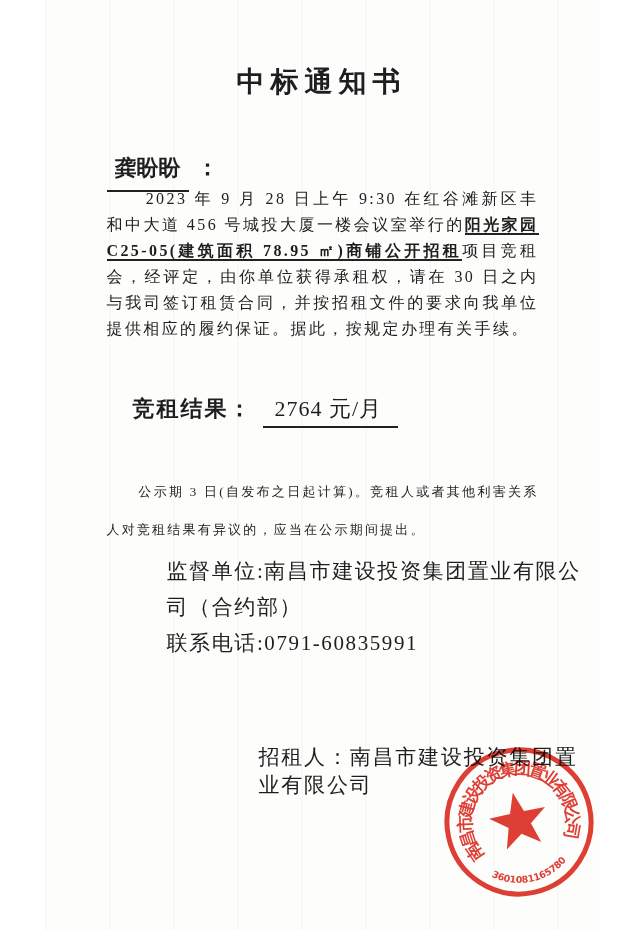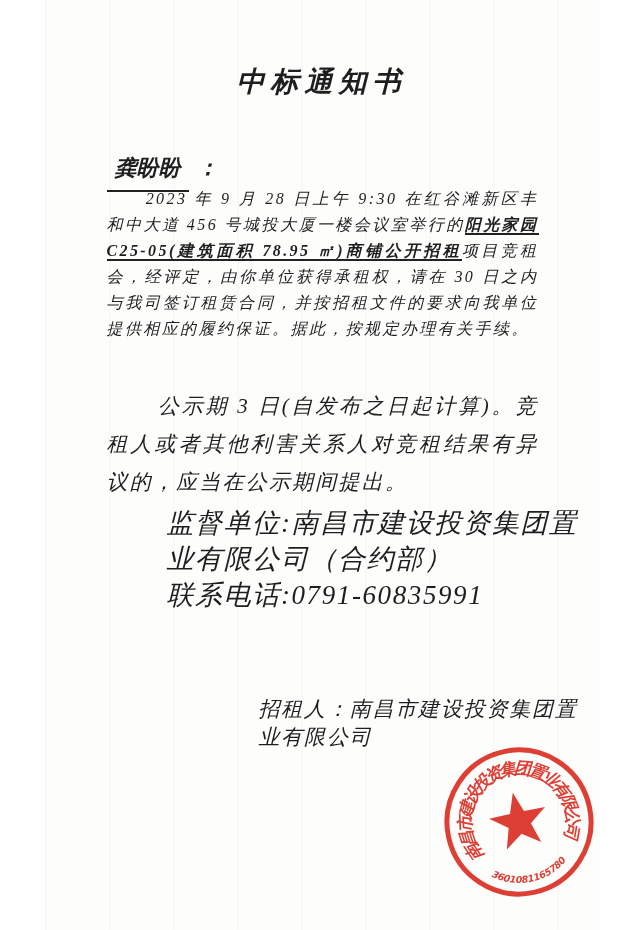--- a/index.html
+++ b/index.html
@@ -9,21 +9,20 @@
     width:554px; height:930px;
     margin:0 auto;
     background:
       repeating-linear-gradient(90deg,
         rgba(120,130,140,0.035) 0px, rgba(120,130,140,0.035) 2px,
         rgba(0,0,0,0) 2px, rgba(0,0,0,0) 64px),
       #fdfdfc;
     color:#1e1e1e;
     font-family:"Liberation Serif","DejaVu Serif",serif;
     overflow:hidden;
-    font-style:italic;
   }
   .title {
     padding-top:62px;
     text-align:center;
     font-size:28px; line-height:40px;
     font-weight:bold;
     letter-spacing:6px;
   }
   .addressee {
     margin:52px 0 0 62px;
@@ -53,28 +52,28 @@
   .result-label { font-weight:bold; letter-spacing:2px; }
   .result-value {
     display:inline-block;
     margin-left:10px;
     border-bottom:2px solid #222;
     padding:0 16px 2px 12px;
     letter-spacing:1px;
   }
   .notice-para {
     margin:45px 60px 0 62px;
-    font-size:21px; line-height:38px;
+    font-size:13px; line-height:38px;
     letter-spacing:2.2px;
     text-align:justify;
     text-indent:2.45em;
   }
   .supervisor-line, .phone-line {
     margin-left:122px;
-    font-size:27px; line-height:36px;
+    font-size:21px; line-height:36px;
     letter-spacing:1.6px;
   }
   .supervisor-line { margin-top:4px; }
   .lessor-line {
     margin:82px 0 0 214px;
     font-size:21px; line-height:28px;
     letter-spacing:1.8px;
   }
   .seal {
     position:absolute;
@@ -94,20 +93,23 @@
 <div class="page">
 
   <div class="title">中标通知书</div>
 
   <div class="addressee">
     <span class="name">龚盼盼</span><span class="colon">：</span>
   </div>
 
   <div class="body-para"><span>2023 年 9 月 28 日上午 9:30 在红谷滩新区丰和中大道 456 号城投大厦一楼会议室举行的</span><span class="seg-em">阳光家园 C25-05(建筑面积 78.95 ㎡)商铺公开招租</span><span>项目竞租会，经评定，由你单位获得承租权，请在 30 日之内与我司签订租赁合同，并按招租文件的要求向我单位提供相应的履约保证。据此，按规定办理有关手续。</span></div>
 
+  <div class="result-line">
+    <span class="result-label">竞租结果：</span><span class="result-value">2764 元/月</span>
+  </div>
 
   <div class="notice-para">公示期 3 日(自发布之日起计算)。竞租人或者其他利害关系人对竞租结果有异议的，应当在公示期间提出。</div>
 
   <div class="supervisor-line">监督单位:南昌市建设投资集团置业有限公司（合约部）</div>
   <div class="phone-line">联系电话:0791-60835991</div>
 
   <div class="lessor-line">
     <span>招租人：</span><span>南昌市建设投资集团置业有限公司</span>
   </div>
 

